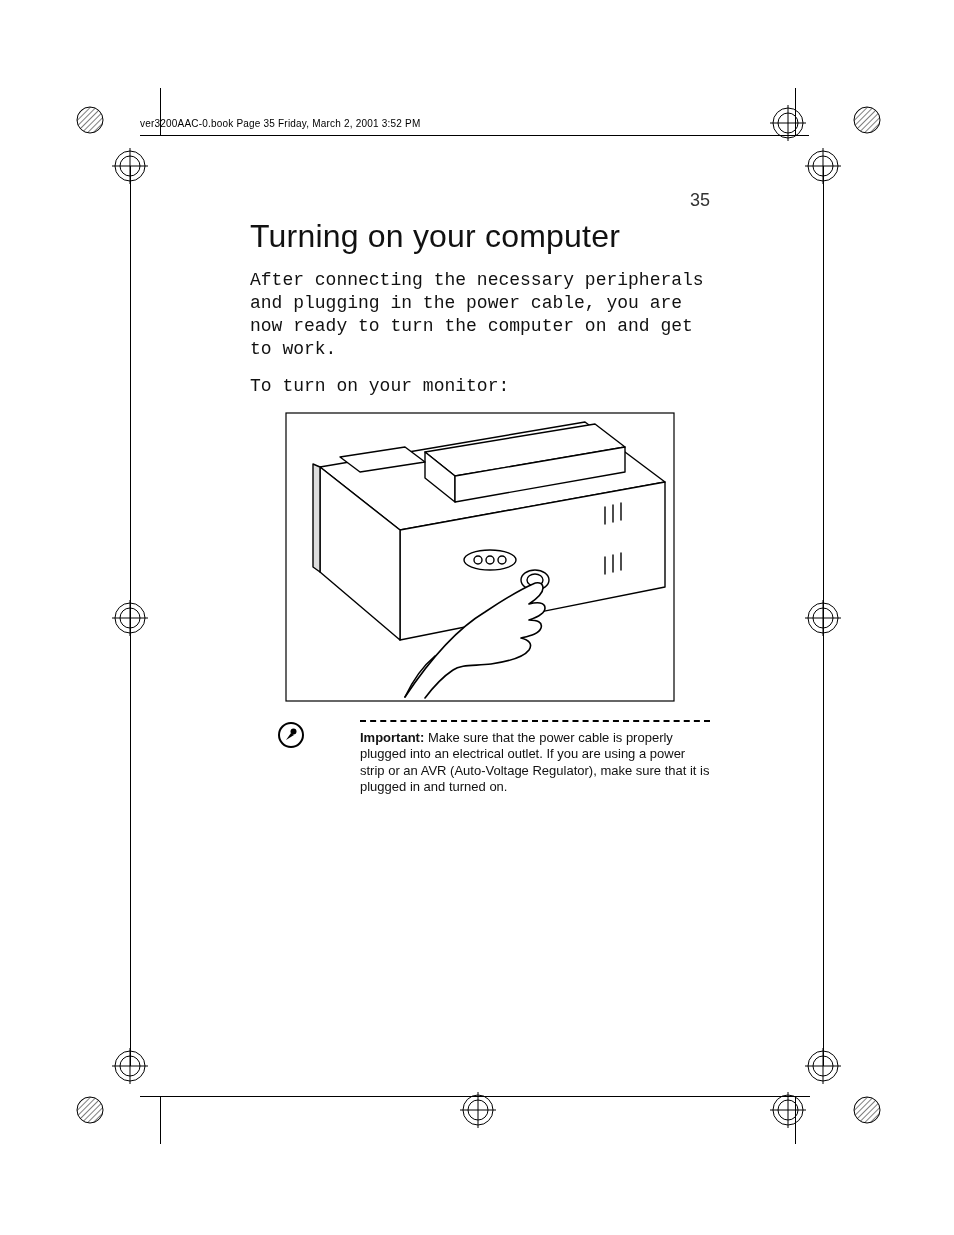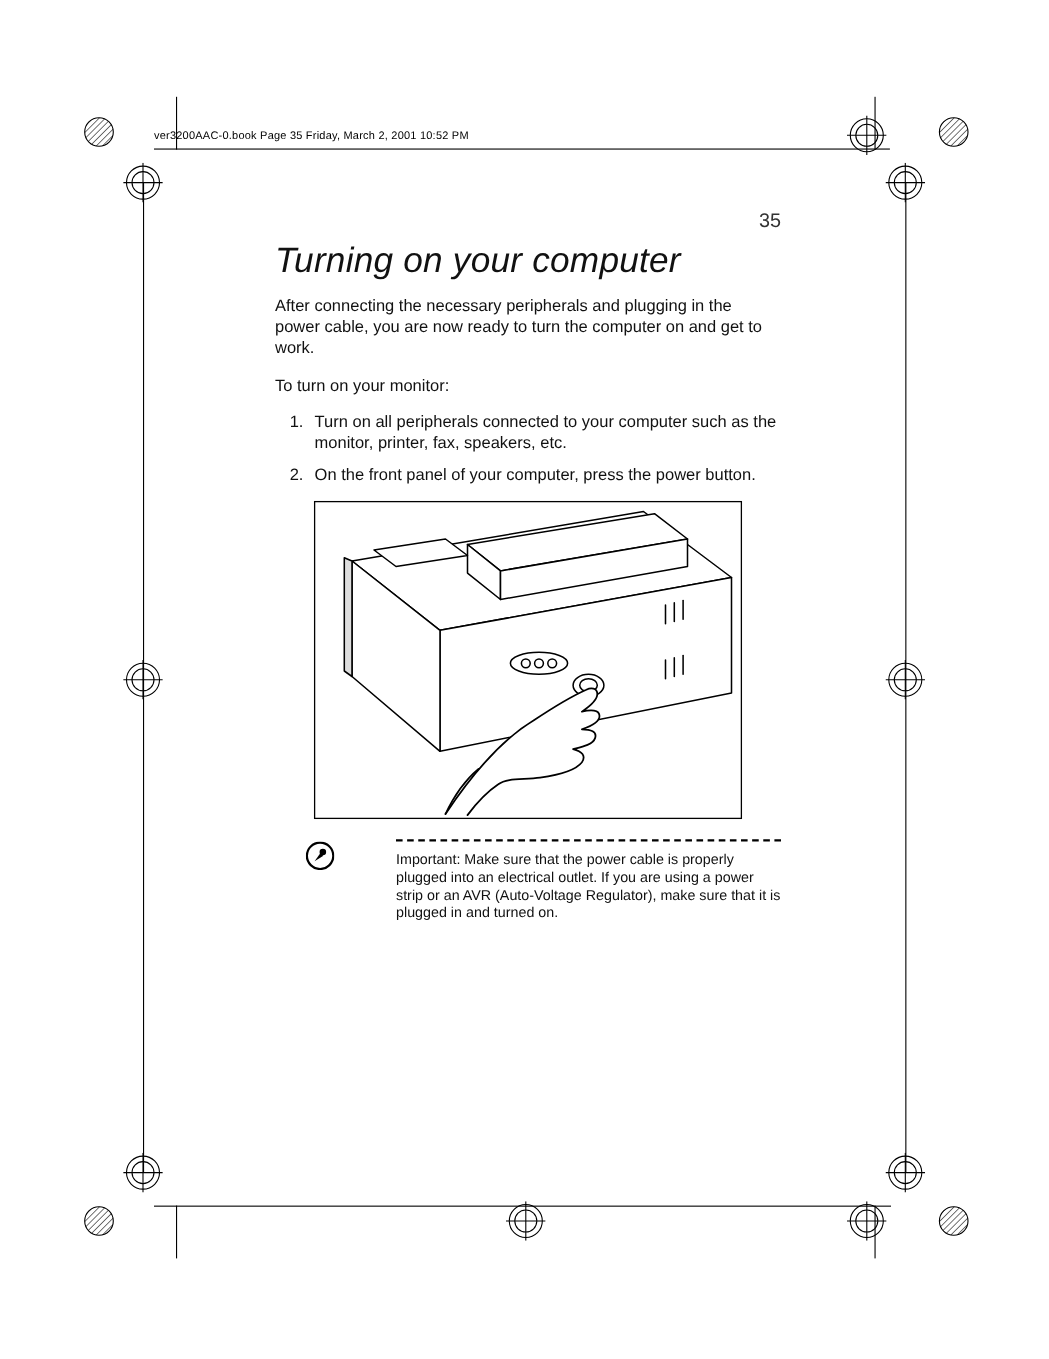--- a/index.html
+++ b/index.html
@@ -68,27 +68,27 @@
     top: 190px;
     font-size: 18px;
     color: #333;
   }
   h1.title {
     font-weight: 300;
     font-size: 32px;
     margin: 28px 0 14px 0;
     letter-spacing: 0.2px;
     color: #111;
-    font-style: italic;
   }
   .para {
-    font-size: 15px;
+    font-size: 18px;
     line-height: 1.28;
     margin: 0 0 14px 0;
     color: #111;
+    font-family: Liberation Mono, monospace;
   }
   ol.steps {
     margin: 0 0 14px 0;
     padding-left: 30px;
     font-size: 15px;
     line-height: 1.28;
     color: #111;
   }
   ol.steps li {
     margin-bottom: 10px;
@@ -120,21 +120,21 @@
     margin-left: 60px;
     margin-bottom: 8px;
     height: 0;
   }
   .note .body {
     font-size: 13px;
     line-height: 1.25;
     margin-left: 60px;
     color: #111;
   }
-  .note .body b { font-weight: 400; }
+  .note .body b { font-weight: 700; }
 
 </style>
 </head>
 <body>
 
 <svg width="0" height="0" style="position:absolute">
   <defs>
     <pattern id="hatch" patternUnits="userSpaceOnUse" width="4" height="4" patternTransform="rotate(45)">
       <rect width="4" height="4" fill="#fff"></rect>
       <line x1="0" y1="0" x2="0" y2="4" stroke="#000" stroke-width="1"></line>
@@ -242,37 +242,33 @@
 <div class="reg" style="left:852px; top:1095px;">
   <svg width="30" height="30">
       <circle cx="15" cy="15" r="13" class="hatched"></circle>
     </svg>
 </div>
 <div class="hair" style="left:795px; top:1096px; width:1px; height:48px;"></div>
 
 <div class="hair" style="left:130px; top:166px; width:1px; height:900px;"></div>
 <div class="hair" style="left:823px; top:166px; width:1px; height:900px;"></div>
 
-<div class="header-caption">ver3200AAC-0.book  Page 35  Friday, March 2, 2001  10:52 PM</div>
+<div class="header-caption">ver3200AAC-0.book  Page 35  Friday, March 2, 2001  3:52 PM</div>
 <div class="header-rule"></div>
 
 <div class="page-number">35</div>
 
 <div class="page">
 
   <h1 class="title">Turning on your computer</h1>
 
   <p class="para">After connecting the necessary peripherals and plugging in the power cable, you are now ready to turn the computer on and get to work.</p>
 
   <p class="para">To turn on your monitor:</p>
 
-  <ol class="steps">
-    <li>Turn on all peripherals connected to your computer such as the monitor, printer, fax, speakers, etc.</li>
-    <li>On the front panel of your computer, press the power button.</li>
-  </ol>
 
   <div class="illus-wrap">
     <svg viewBox="0 0 390 290" width="390" height="290">
 
       <rect x="1" y="1" width="388" height="288" fill="#fff" stroke="#000" stroke-width="1.2"></rect>
 
       <g stroke="#000" stroke-width="1.4" fill="#fff" stroke-linejoin="round" stroke-linecap="round">
 
         <polygon points="35,55 300,10 380,70 115,118"></polygon>
 

